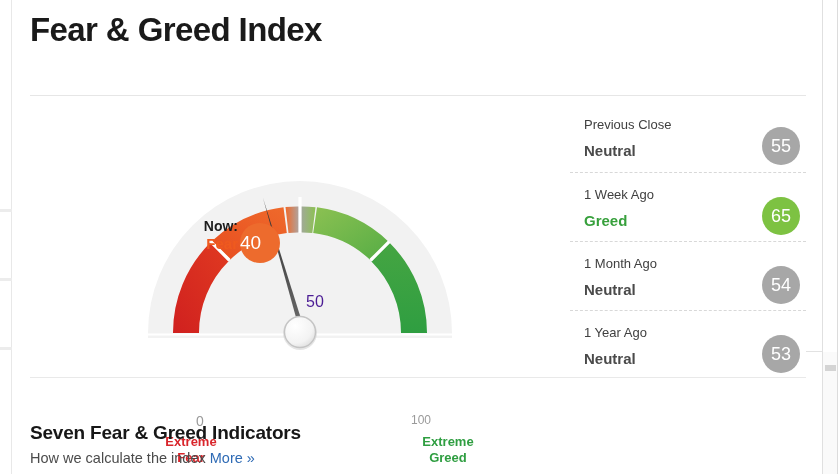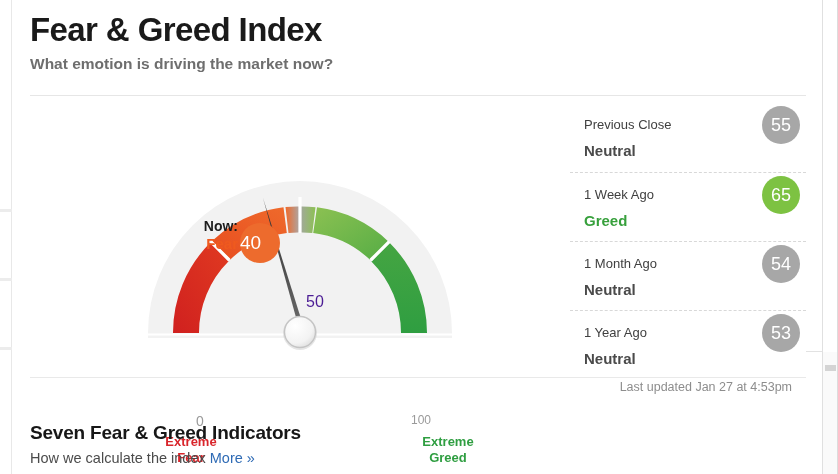--- a/index.html
+++ b/index.html
@@ -238,21 +238,21 @@
     font-size: 15px;
     font-weight: bold;
     line-height: 20px;
     margin-top: 8px;
   }
   .stat-emotion.neutral { color: #4a4a4a; }
   .stat-emotion.greed   { color: #37a03c; }
   .stat-circle {
     position: absolute;
     right: 6px;
-    top: 3px;
+    top: 24px;
     width: 38px; height: 38px;
     border-radius: 50%;
     text-align: center;
     line-height: 38px;
     font-size: 18px;
     color: #ffffff;
   }
   .stat-circle.neutral { background: #a7a7a7; }
   .stat-circle.greed   { background: #7dc242; }
 
@@ -303,21 +303,20 @@
 <body>
 
 <div id="page-root">
 
   <div class="left-rule"></div>
 
   <div id="content">
 
     <div class="header">
       <h1 class="page-title">Fear &amp; Greed Index</h1>
-      <p class="page-subtitle">What emotion is driving the market now?</p>
     </div>
     <div class="header-divider"></div>
 
     <div class="gauge-panel">
       <div class="gauge-wrap">
         <svg class="gauge-svg" width="340" height="270" viewBox="0 0 340 270">
           <defs>
             <linearGradient id="gradFearLow" x1="0" y1="1" x2="1" y2="0">
               <stop offset="0%" stop-color="#d0201f"></stop>
               <stop offset="100%" stop-color="#e03a21"></stop>
@@ -431,21 +430,20 @@
         <div class="stat-text">
           <div class="stat-period">1 Year Ago</div>
           <div class="stat-emotion neutral">Neutral</div>
         </div>
         <div class="stat-circle neutral">53</div>
       </div>
 
     </div>
 
     <div class="panel-bottom-divider"></div>
-    <div class="last-updated">Last updated Jan 27 at 4:53pm</div>
 
     <div class="footer-section">
       <h2 class="footer-title">Seven Fear &amp; Greed Indicators</h2>
       <p class="footer-sub"><span>How we calculate the index</span>
         <a class="footer-link">More »</a>
       </p>
     </div>
 
   </div>
 

